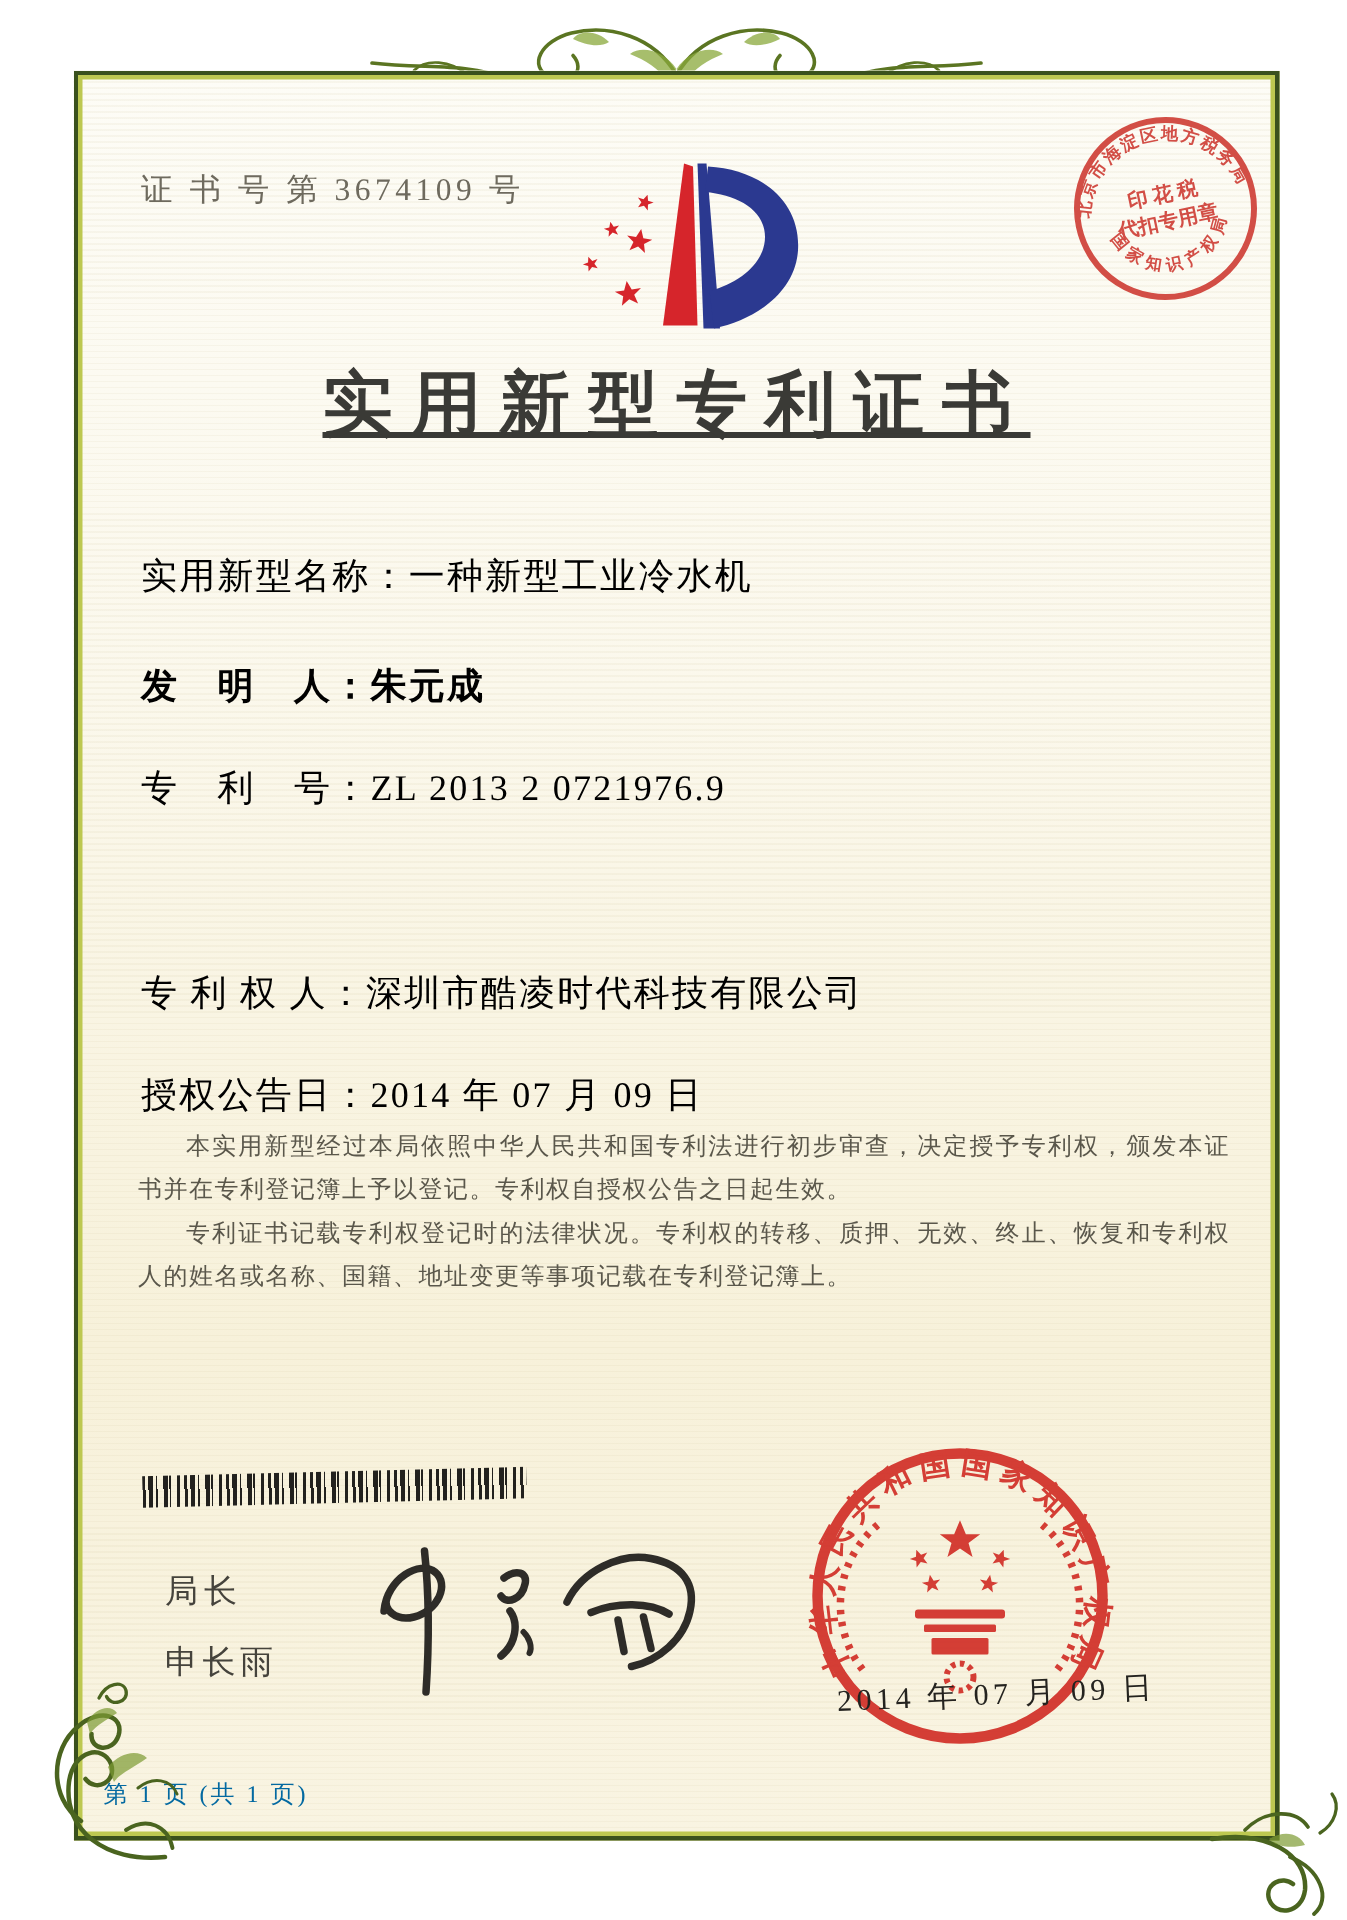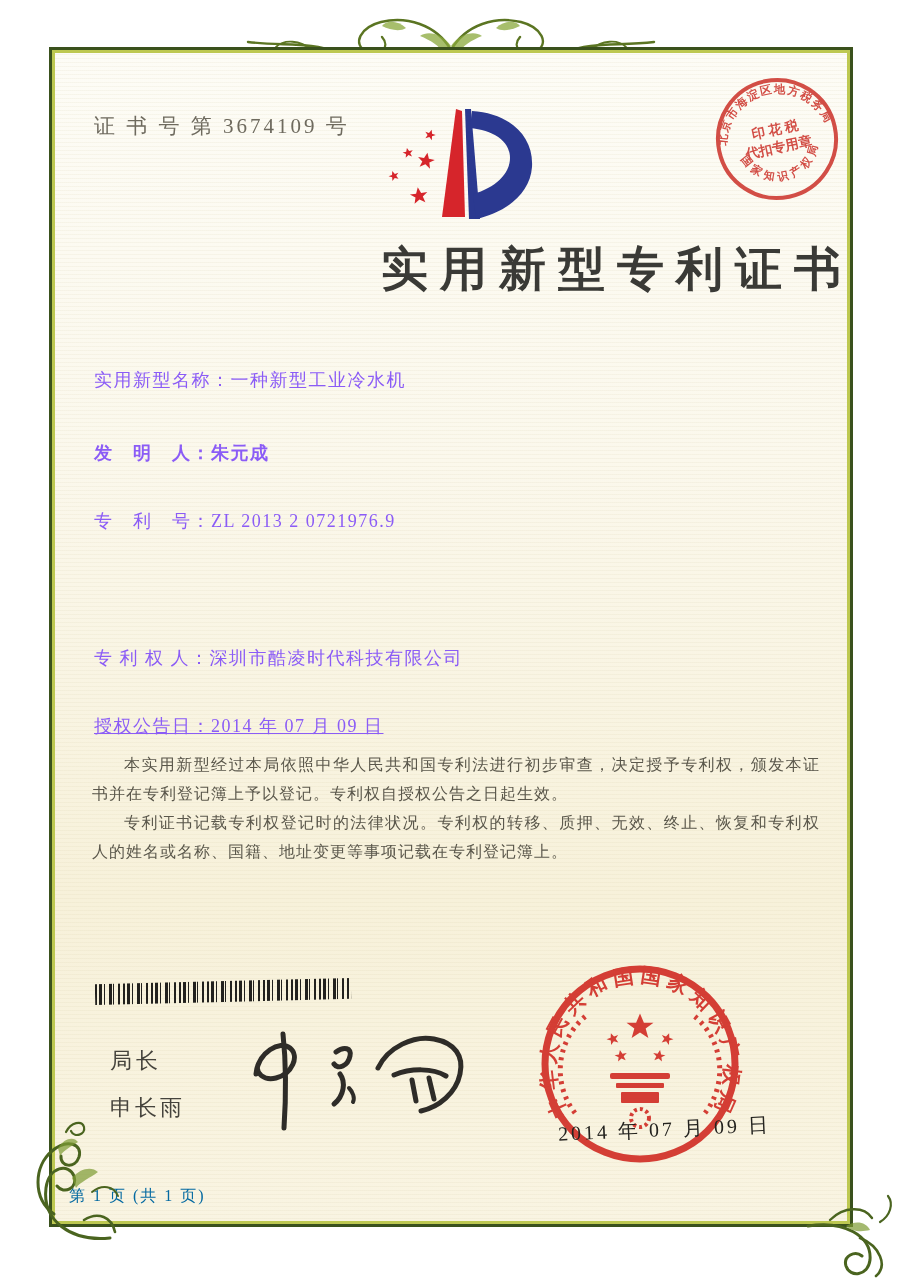--- a/index.html
+++ b/index.html
@@ -8,25 +8,25 @@
     font-family:"Liberation Serif","DejaVu Serif",serif;
   }
   .paper{
     position:absolute;left:49px;top:47px;width:804px;height:1180px;
     background:
       repeating-linear-gradient(0deg, rgba(198,186,142,0.10) 0 1px, rgba(255,255,255,0) 1px 4px),
       linear-gradient(180deg,#fdfcf6 0%,#fbf8ec 35%,#f7f1da 72%,#f9f4e2 100%);
     box-shadow: inset 0 0 0 3px #3a511d, inset 0 0 0 6px #bdc851;
   }
   .cert-no{position:absolute;left:94px;top:112px;font-size:21px;letter-spacing:3px;color:#6e6a5e;}
-  .title{position:absolute;left:49px;top:238px;width:804px;text-align:right;
-    font-size:47px;font-weight:bold;letter-spacing:12px;color:#3a3a36;}
-  .field{position:absolute;left:94px;font-size:18px;color:#8b5cf6;letter-spacing:1.5px;white-space:nowrap;}
+  .title{position:absolute;left:49px;top:238px;width:804px;text-align:center;
+    font-size:47px;font-weight:bold;letter-spacing:12px;color:#3a3a36;text-decoration:underline;}
+  .field{position:absolute;left:94px;font-size:24px;color:#000000;letter-spacing:1.5px;white-space:nowrap;}
   .f-name{top:368px;} .f-inventor{top:441px;font-weight:bold;} .f-patno{top:509px;}
-  .f-filing{top:578px;} .f-patentee{top:646px;} .f-grant{top:714px;text-decoration:underline;}
+  .f-filing{top:578px;} .f-patentee{top:646px;} .f-grant{top:714px;}
   .paras{position:absolute;left:92px;top:750px;width:728px;font-size:16px;line-height:29px;
     color:#5a574b;text-align:justify;letter-spacing:1px;}
   .paras p{margin:0;text-indent:2em;}
   .barcode{position:absolute;left:95px;top:981px;width:256px;height:21px;transform:rotate(-1.4deg);
     background:repeating-linear-gradient(90deg,
       #22211e 0 2px,transparent 2px 4px,#22211e 4px 7px,transparent 7px 9px,
       #22211e 9px 10px,transparent 10px 14px,#22211e 14px 17px,transparent 17px 18px,
       #22211e 18px 19px,transparent 19px 23px,#22211e 23px 25px,transparent 25px 28px);
   }
   .signer{position:absolute;left:110px;top:1046px;font-size:22px;color:#45433c;letter-spacing:4px;}

